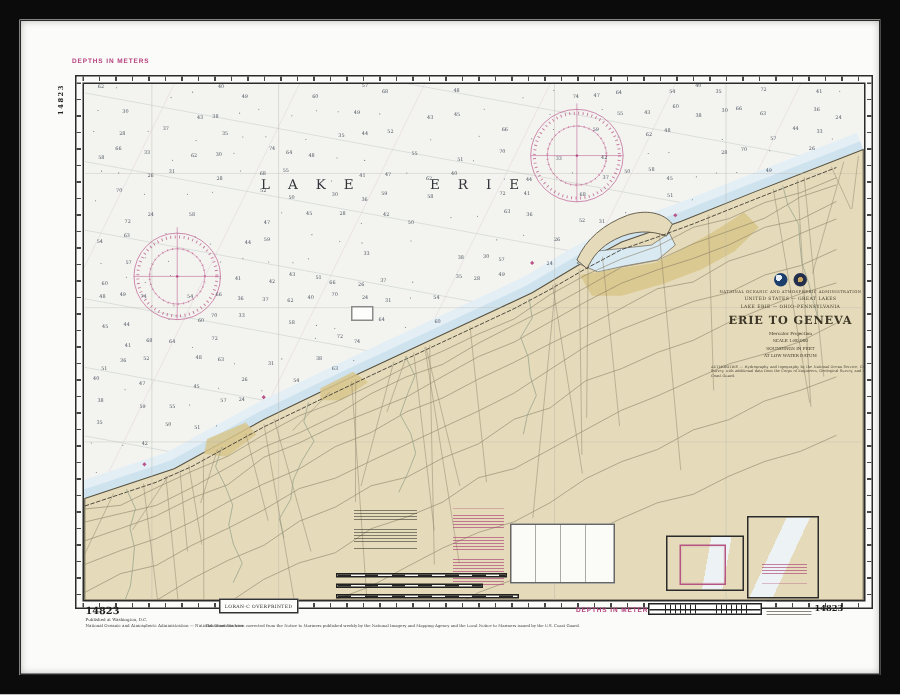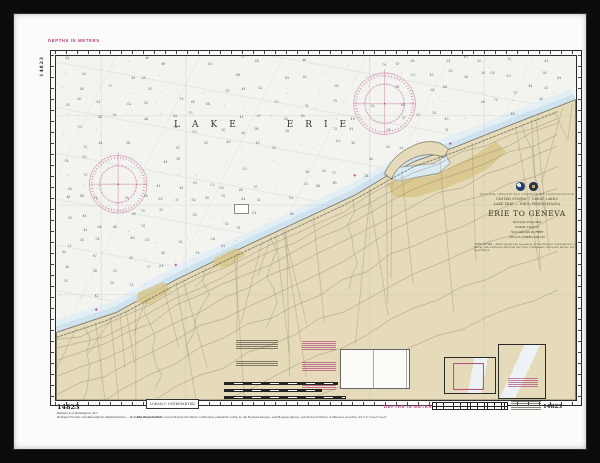--- a/index.html
+++ b/index.html
@@ -20,21 +20,21 @@
   .lake-label{position:absolute;left:118px;top:63px;font-size:9px;color:#33343a;
       letter-spacing:12px;word-spacing:24px;white-space:nowrap;}
   
   .tblock{position:absolute;left:418px;top:126px;width:106px;text-align:center;color:#3c3526;}
   .tblock .logos{display:flex;justify-content:center;gap:4px;margin-bottom:2px;}
   .logo{width:9px;height:9px;border-radius:50%;}
   .logo.noaa{background:radial-gradient(circle at 35% 35%, #e8eef5 0 25%, #1d3f6e 26%);}
   .logo.doc{background:radial-gradient(circle at 50% 50%, #caa75a 0 28%, #22304d 29%);}
   .t-agency{font-size:2.5px;letter-spacing:.3px;}
   .t-region{font-size:3px;letter-spacing:.3px;margin-top:1px;}
-  .t-title{font-size:7.5px;font-weight:normal;letter-spacing:.6px;margin:3px 0 2px;text-align:center;}
+  .t-title{font-size:7.5px;font-weight:bold;letter-spacing:.6px;margin:3px 0 2px;text-align:center;}
   .t-sub{font-size:2.8px;margin-top:1px;}
   .t-note{font-size:2.4px;text-align:justify;margin-top:4px;line-height:1.25;color:#4a4436;}
   
   .micro{background:repeating-linear-gradient(180deg, rgba(60,58,50,.6) 0 .5px, transparent .5px 2.1px);}
   .micro-m{background:repeating-linear-gradient(180deg, rgba(172,64,118,.65) 0 .5px, transparent .5px 2.1px);}
   
   .caution{position:absolute;left:180px;top:284px;width:42px;height:26px;}
   .mtable{position:absolute;left:246px;top:283px;width:34px;height:52px;}
   .srcbox{position:absolute;left:284px;top:293px;width:70px;height:40px;background:#fbfbf7;
           border:.7px solid #666;box-sizing:border-box;

